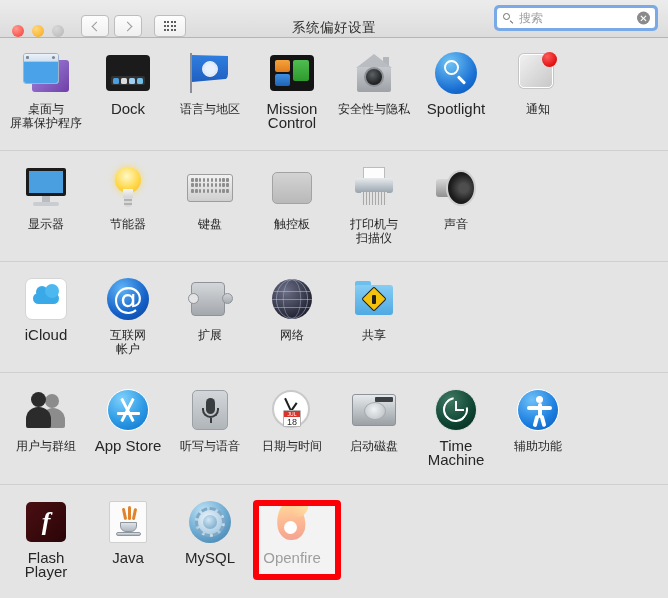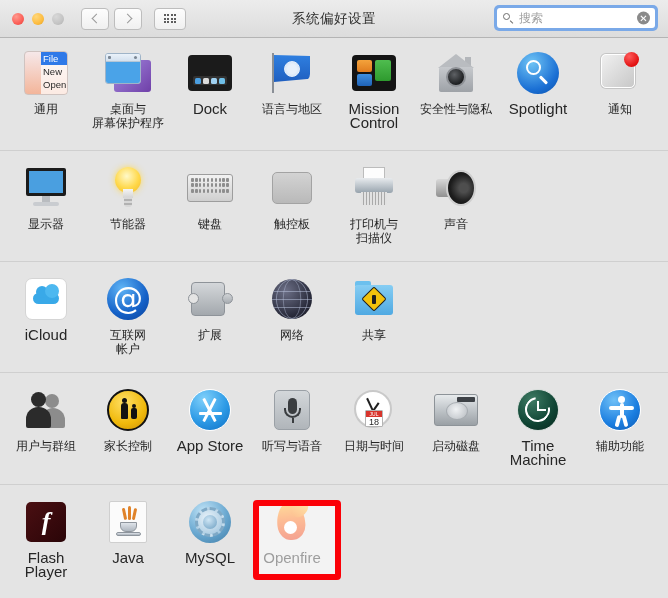--- a/index.html
+++ b/index.html
@@ -24,21 +24,21 @@
   }
 
   
   .titlebar {
     position: relative;
     height: 38px;
     flex: 0 0 38px;
     background: linear-gradient(to bottom, #ececec 0%, #dcdcdc 100%);
     border-bottom: 1px solid #b4b4b4;
     display: flex;
-    align-items: center;
+    align-items: flex-end;
     box-sizing: border-box;
   }
   .traffic {
     display: flex;
     align-items: center;
     gap: 8px;
     margin-left: 12px;
   }
   .light {
     width: 12px;
@@ -926,28 +926,20 @@
         <span class="mag"></span>
         <span class="searchplaceholder">搜索</span>
         <span class="clearbtn">✕</span>
       </div>
     </div>
   </div>
 
   <div class="content">
 
     <div class="row r1">
-      <div class="cell">
-        <div class="iconbox">
-          <div class="ic-general">
-            <div class="menu"><span class="hl">File</span>New<br>Open</div>
-          </div>
-        </div>
-        <div class="label">通用</div>
-      </div>
 
       <div class="cell">
         <div class="iconbox">
           <div class="ic-desktop">
             <div class="back"></div>
             <div class="front">
                 <div class="bar">
                   <span class="a"></span>
                   <span class="b"></span>
                 </div>
@@ -1188,31 +1180,20 @@
           <div class="ic-users">
               <div class="pb h2"></div>
               <div class="pb b2"></div>
               <div class="pb h1"></div>
               <div class="pb b1"></div>
             </div>
         </div>
         <div class="label">用户与群组</div>
       </div>
 
-      <div class="cell">
-        <div class="iconbox">
-          <div class="ic-parental">
-              <div class="adult"></div>
-              <div class="adultb"></div>
-              <div class="kid"></div>
-              <div class="kidb"></div>
-            </div>
-        </div>
-        <div class="label">家长控制</div>
-      </div>
 
       <div class="cell">
         <div class="iconbox">
           <div class="ic-appstore">
               <div class="bar1"></div>
               <div class="bar2"></div>
               <div class="bar3"></div>
             </div>
         </div>
         <div class="label latin">App Store</div>

